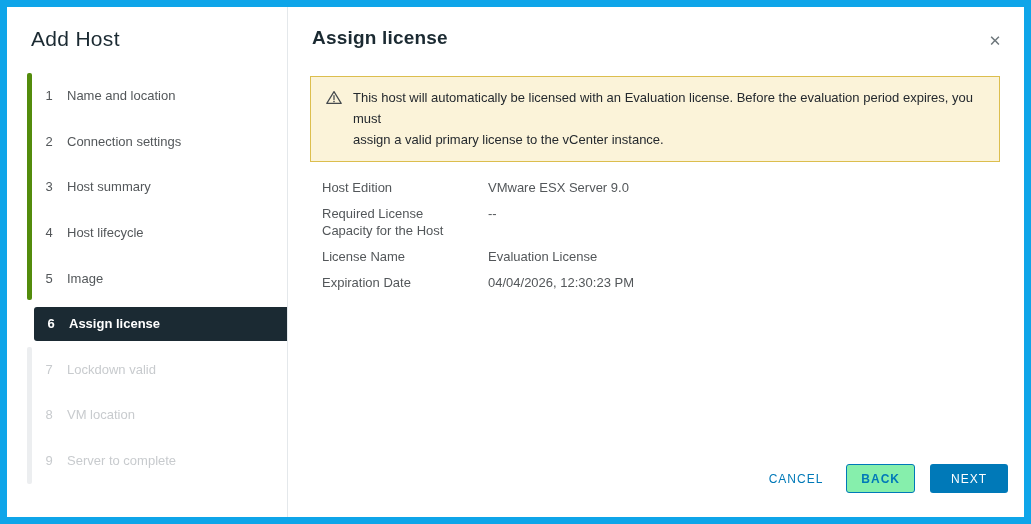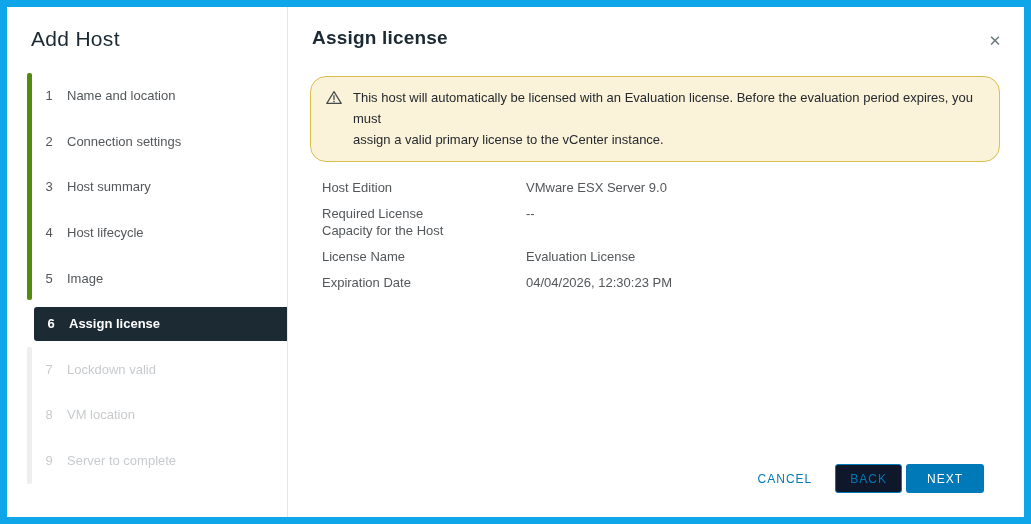--- a/index.html
+++ b/index.html
@@ -49,49 +49,49 @@
   .close-btn {
     position:absolute; top:25px; right:21px; width:16px; height:16px;
     display:flex; align-items:center; justify-content:center;
     font-size:15px; color:#6d767b; cursor:pointer; line-height:1;
   }
 
   .banner {
     margin-top:27px; margin-left:-2px; margin-right:0;
     background:var(--banner-bg, #fbf3d9);
     border:1px solid var(--banner-border, #dcbe4e);
-    border-radius:16px;
+    border-radius:0;
     padding:10px 16px 11px 15px;
     display:flex; align-items:flex-start;
     font-size:13px; line-height:21px; color:#24292e;
   }
   .banner .warn { flex:none; margin:3px 11px 0 0; }
   .banner-text { white-space:pre-line; }
 
   .details { margin-top:17px; padding-left:10px; font-size:13px; }
-  .d-row { display:flex; margin-bottom:9px; line-height:17px;gap:38px; }
+  .d-row { display:flex; margin-bottom:9px; line-height:17px; }
   .d-label { width:150px; flex:none; color:#53575a; }
   .d-value { margin-left:16px; color:#53575a; }
 
   
   .footer {
-    position:absolute; right:40px; bottom:24px;
+    position:absolute; right:16px; bottom:24px;
     display:flex; align-items:center;
   }
   .btn {
     font-family:"Liberation Sans", sans-serif;
     font-size:12px; letter-spacing:1px; border-radius:3px;
     height:29px; display:flex; align-items:center; justify-content:center;
     cursor:pointer; background:none; border:none;
   }
   .btn-link { color:var(--primary-blue, #0079b8); padding:0 4px; margin-right:19px; }
   .btn-outline {
     color:var(--primary-blue, #0079b8);
     border:1px solid var(--primary-blue, #0079b8);
-    background:#0f172a; padding:0 14px; margin-right:4px; min-width:64px;
+    background:#86efac; padding:0 14px; margin-right:15px; min-width:64px;font-weight:bold;
   }
   .btn-solid {
     color:#fff; background:var(--primary-blue, #0079b8);
     padding:0 21px; min-width:61px;
   }
 </style>
 </head>
 <body>
 
 <div class="dialog">

